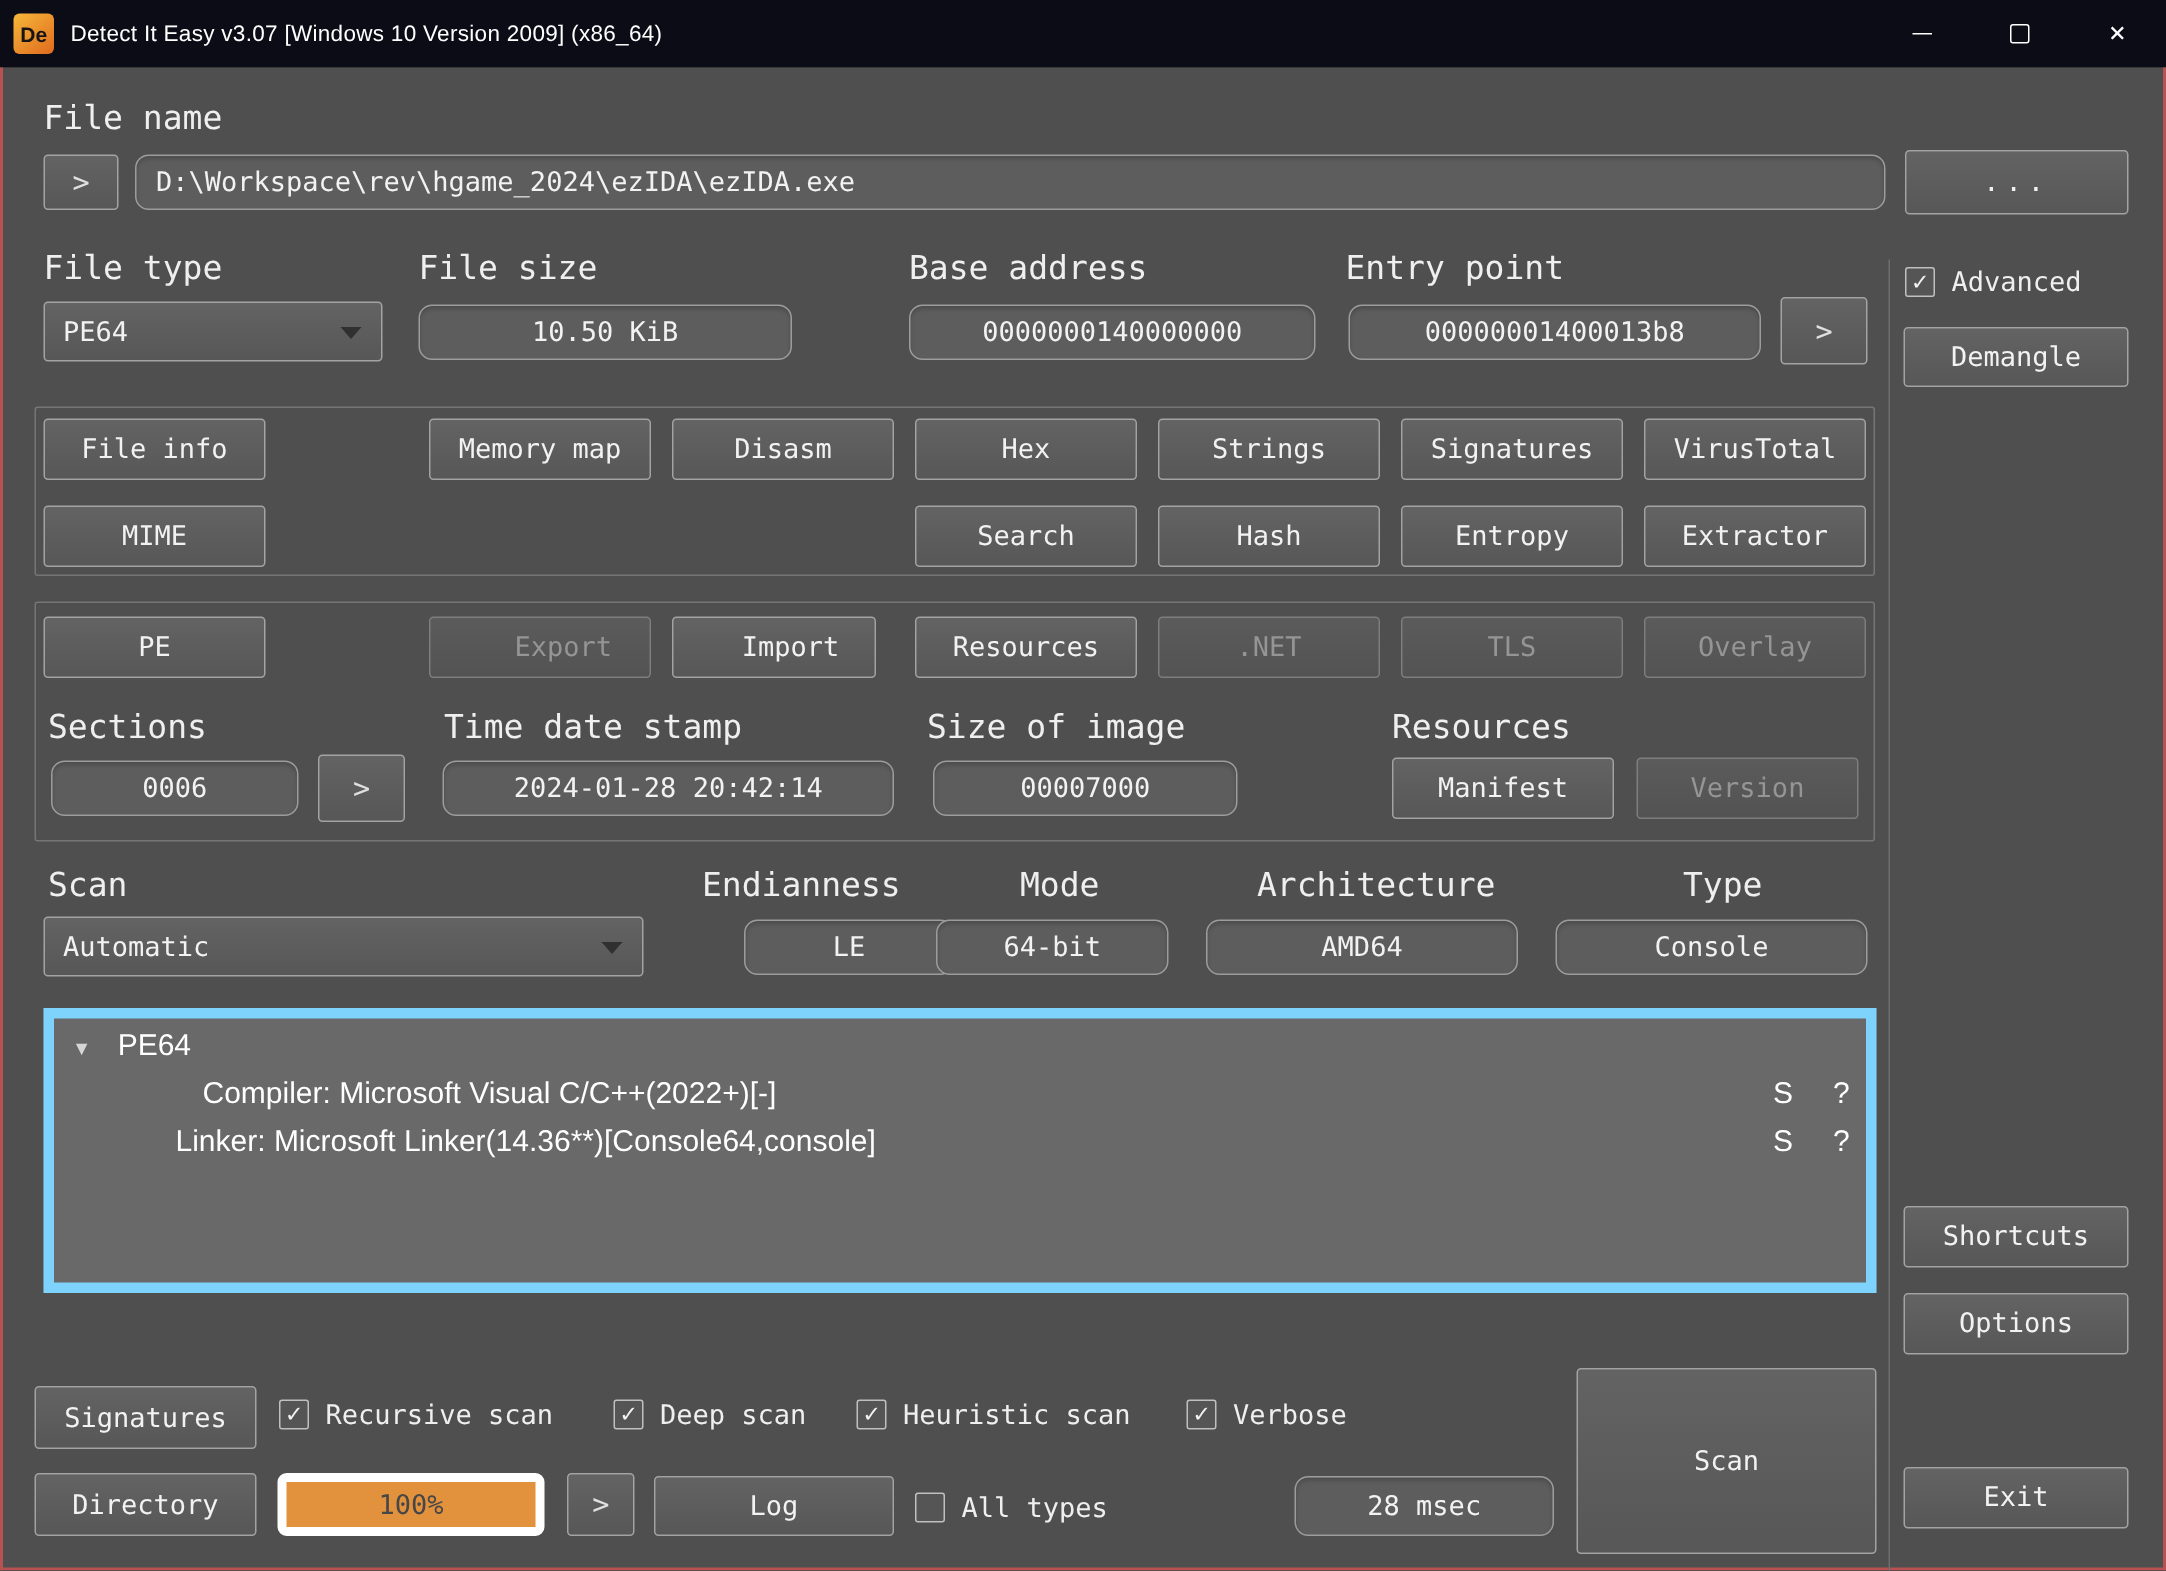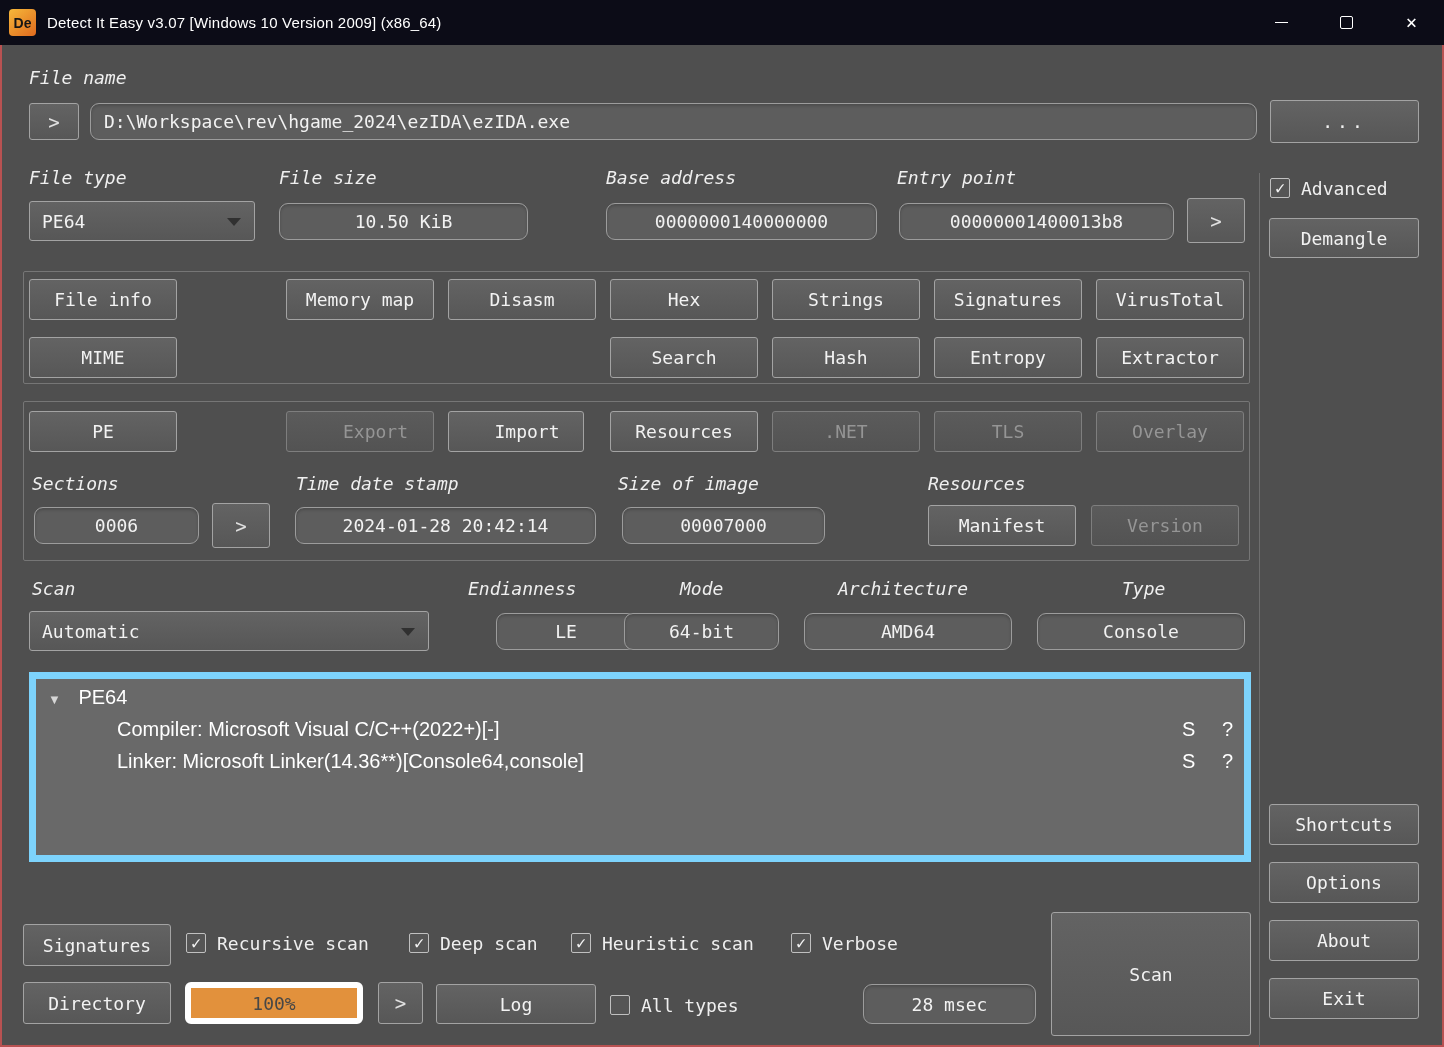--- a/index.html
+++ b/index.html
@@ -6,21 +6,21 @@
   body{width:1444px;height:1047px;background:#3a3a3a;font-family:"DejaVu Sans Mono",monospace;overflow:hidden;}
   .titlebar{height:45px;background:#0c0c17;display:flex;align-items:center;position:relative;}
   .logo{width:27px;height:27px;margin-left:9px;border-radius:4px;background:linear-gradient(140deg,#f6b83a,#e06a1e);color:#151515;font:bold 14px "Liberation Sans",sans-serif;display:flex;align-items:center;justify-content:center;}
   .title-text{margin-left:11px;color:#ffffff;font:15px "Liberation Sans",sans-serif;letter-spacing:.2px;}
   .win-controls{margin-left:auto;display:flex;height:100%;}
   .win-btn{width:65px;height:100%;display:flex;align-items:center;justify-content:center;color:#fff;}
   .min-glyph{width:13px;border-top:1px solid #fff;display:inline-block;}
   .max-glyph{width:11px;height:11px;border:1px solid #fff;border-radius:2px;display:inline-block;}
   .close-glyph{font-size:19px;line-height:1;}
   .client{position:relative;height:1002px;background:#4f4f4f;border:2px solid #b85252;border-top:none;box-sizing:border-box;}
-  .lbl{position:absolute;color:#efefef;font-size:18px;white-space:nowrap;font-style:italic;}
+  .lbl{position:absolute;color:#efefef;font-size:22px;white-space:nowrap;}
   .btn{position:absolute;display:flex;align-items:center;justify-content:center;background:linear-gradient(180deg,#636363,#575757);border:1px solid #a3a3a3;border-radius:3px;color:#f2f2f2;font-size:18px;white-space:nowrap;cursor:default;box-sizing:border-box;}
   .btn.disabled{color:#959595;border-color:#7e7e7e;background:linear-gradient(180deg,#5b5b5b,#535353);}
   .chev{font-size:19px;color:#e0e0e0;}
   .fld{position:absolute;display:flex;align-items:center;justify-content:center;background:#5d5d5d;border:1px solid #9c9c9c;border-radius:9px;color:#f2f2f2;font-size:18px;box-shadow:inset 0 2px 3px rgba(0,0,0,.18);white-space:nowrap;box-sizing:border-box;}
   .fld.left{justify-content:flex-start;padding-left:13px;}
   .combo{position:absolute;display:flex;align-items:center;background:linear-gradient(180deg,#636363,#575757);border:1px solid #a3a3a3;border-radius:3px;color:#f2f2f2;font-size:18px;padding-left:12px;box-sizing:border-box;}
   .combo .arr{position:absolute;right:13px;top:50%;margin-top:-3px;width:0;height:0;border-left:7px solid transparent;border-right:7px solid transparent;border-top:8px solid #303030;}
   .group{position:absolute;border:1px solid #767676;border-radius:2px;box-sizing:border-box;}
   .cbrow{position:absolute;display:flex;align-items:center;gap:11px;color:#efefef;font-size:18px;height:28px;white-space:nowrap;}
   .cbox{width:20px;height:20px;border:1px solid #c0c0c0;background:#555;border-radius:2px;display:flex;align-items:center;justify-content:center;color:#f3f3f3;font-size:17px;font-weight:bold;line-height:1;box-sizing:border-box;}
@@ -130,21 +130,21 @@
   <div class="lbl" style="left:836px;top:533px;">Architecture</div>
   <div class="fld" style="left:802px;top:568px;width:208px;height:37px;">AMD64</div>
   <div class="lbl" style="left:1120px;top:533px;">Type</div>
   <div class="fld" style="left:1035px;top:568px;width:208px;height:37px;">Console</div>
 
   <div class="results">
     <div class="tnode" style="left:12px;top:7px;">
       <span class="tri">▼</span>
       <span>PE64</span>
     </div>
-    <div class="tnode" style="left:81px;top:39px;">Compiler: Microsoft Visual C/C++(2022+)[-]</div>
+    <div class="tnode" style="left:99px;top:39px;">Compiler: Microsoft Visual C/C++(2022+)[-]</div>
     <span class="tnode" style="left:1146px;top:39px;">S</span>
     <span class="tnode" style="left:1186px;top:39px;">?</span>
     <div class="tnode" style="left:81px;top:71px;">Linker: Microsoft Linker(14.36**)[Console64,console]</div>
     <span class="tnode" style="left:1146px;top:71px;">S</span>
     <span class="tnode" style="left:1186px;top:71px;">?</span>
   </div>
 
   <div class="btn" style="left:21px;top:879px;width:148px;height:42px;">Signatures</div>
   <div class="cbrow" style="left:184px;top:884px;">
     <span class="cbox">
@@ -178,16 +178,15 @@
   <div class="btn" style="left:434px;top:939px;width:160px;height:40px;">Log</div>
   <div class="cbrow" style="left:608px;top:946px;">
     <span class="cbox"></span>
     <span>All types</span>
   </div>
   <div class="fld" style="left:861px;top:939px;width:173px;height:40px;">28 msec</div>
   <div class="btn" style="left:1049px;top:867px;width:200px;height:124px;">Scan</div>
 
   <div class="btn" style="left:1267px;top:759px;width:150px;height:41px;">Shortcuts</div>
   <div class="btn" style="left:1267px;top:817px;width:150px;height:41px;">Options</div>
-  <div class="btn" style="left:1267px;top:875px;width:150px;height:41px;">About</div>
   <div class="btn" style="left:1267px;top:933px;width:150px;height:41px;">Exit</div>
 
 </div>
 
 </body></html>

